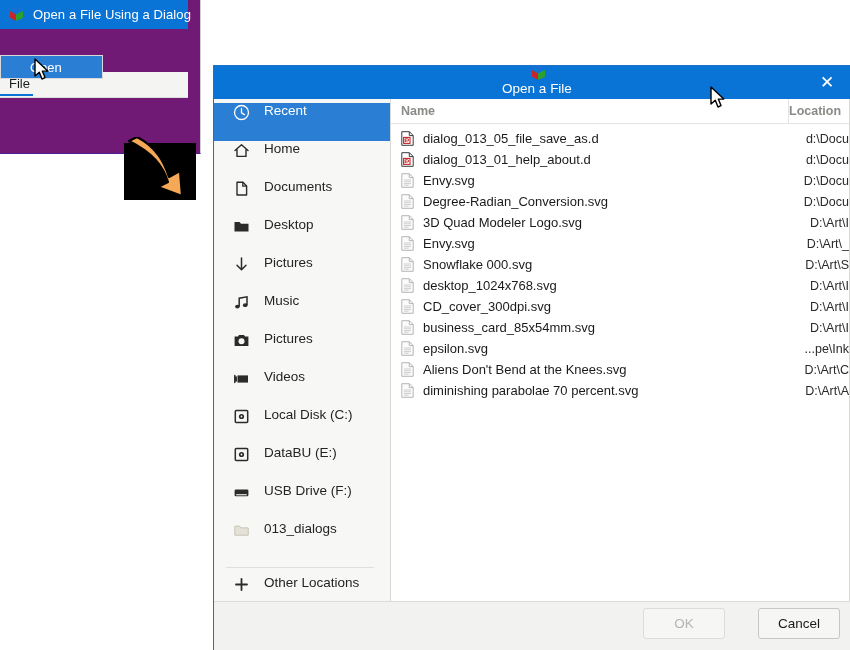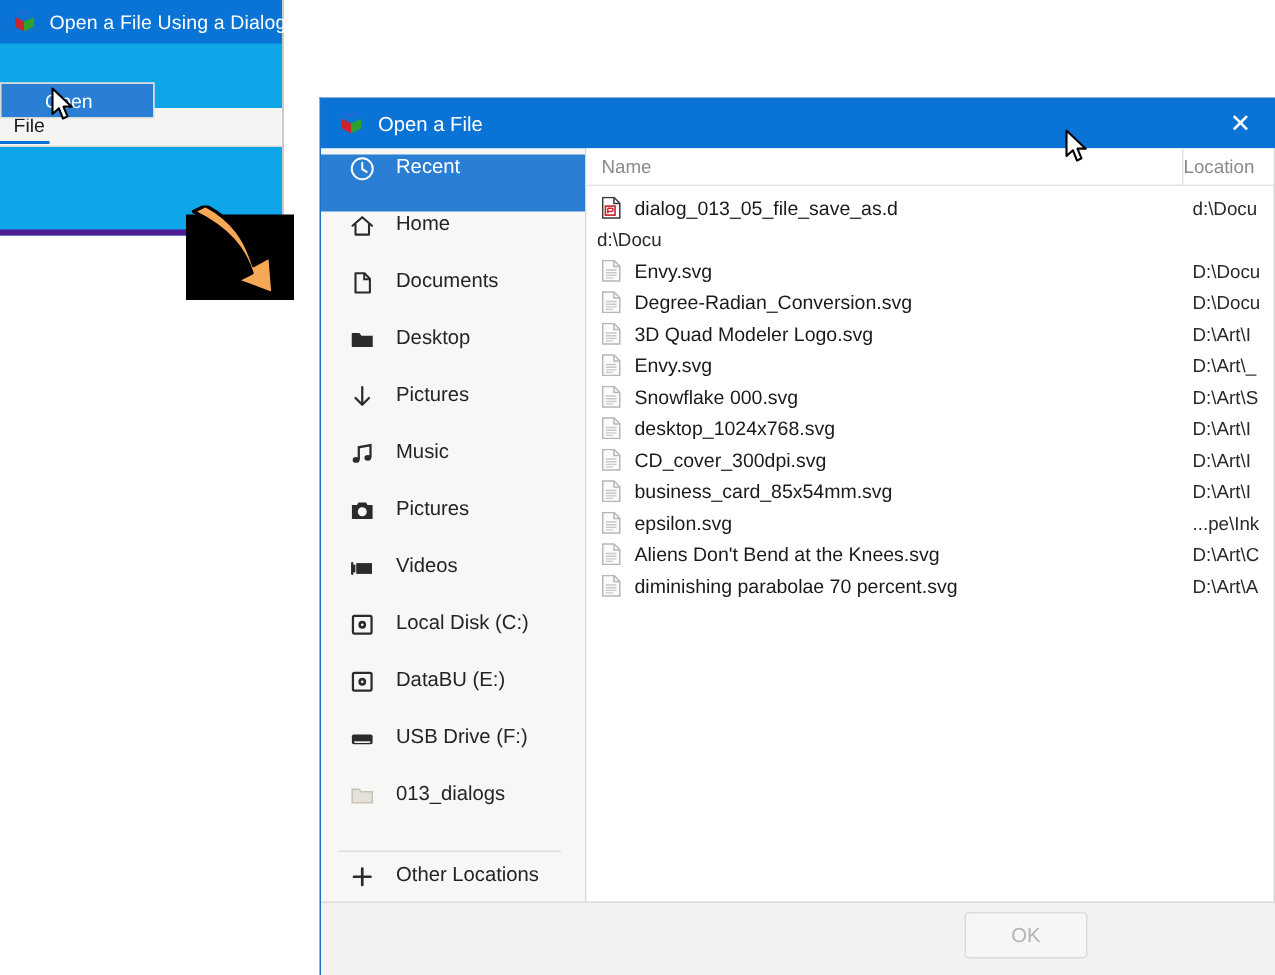--- a/index.html
+++ b/index.html
@@ -7,22 +7,22 @@
     width:850px;height:650px;position:relative;overflow:hidden;
     background:#ffffff;
     font-family:"Liberation Sans", sans-serif;
     font-size:13px;color:#1a1a1a;
     -webkit-font-smoothing:antialiased;
   }
 
   
   #bg-window{
     position:absolute;left:0;top:0;width:188px;height:153px;
-    background:#0ea5e9;
-    border-right:1px solid #cfcfcf;border-bottom:4px solid #4c1d95;
+    background:#701a75;
+    border-right:1px solid #cfcfcf;border-bottom:1px solid #4c1d95;padding-left:12px;
   }
   #bg-titlebar{
     position:absolute;left:0;top:0;width:188px;height:29px;
     background:#0a74d6;display:flex;align-items:center;
   }
   #bg-title-icon{width:15px;height:15px;margin-left:9px;position:relative;flex:0 0 auto;}
   #bg-title-text{
     color:#ffffff;font-size:13px;margin-left:9px;white-space:nowrap;letter-spacing:.1px;
   }
   #bg-menubar{
@@ -65,21 +65,21 @@
 
   
   #dialog{
     position:absolute;left:213px;top:65px;width:637px;height:585px;
     background:#f6f6f4;
     border:1px solid #1a73c4;border-right:none;border-bottom:none;
     box-sizing:border-box;
   }
   #dlg-titlebar{
     position:absolute;left:0;top:0;right:0;height:33px;
-    background:#0a74d6;display:flex;align-items:center;
+    background:#0a74d6;display:flex;align-items:center;flex-direction:column;
   }
   #dlg-title-icon{width:15px;height:15px;margin-left:13px;flex:0 0 auto;}
   #dlg-title-text{color:#fff;font-size:13.5px;margin-left:10px;white-space:nowrap;}
   #dlg-close{
     position:absolute;right:0;top:0;width:46px;height:33px;
     display:flex;align-items:center;justify-content:center;
     color:#ffffff;font-size:17px;font-weight:300;line-height:1;
   }
 
   #dlg-body{
@@ -112,31 +112,31 @@
   
   #filepane{
     flex:1 1 auto;background:#ffffff;position:relative;
     border-right:1px solid #d8d8d6;
     height:569px;box-sizing:border-box;
     display:flex;flex-direction:column;
   }
   #col-header{
     height:24px;flex:0 0 auto;display:flex;align-items:center;
     border-bottom:1px solid #e3e3e1;background:#ffffff;
-    font-size:12.5px;color:#8a8a86;
+    font-size:12.5px;color:#8a8a86;font-weight:bold;
   }
   #col-header .c-name{padding-left:10px;width:397px;box-sizing:border-box;}
   #col-header .c-loc{padding-left:0;border-left:1px solid #e3e3e1;
      height:24px;display:flex;align-items:center;box-sizing:border-box;flex:1 1 auto;}
   #filelist{flex:1 1 auto;overflow:hidden;padding-top:4px;}
   .frow{height:21px;display:flex;align-items:center;font-size:13px;color:#1a1a1a;}
   .frow .fname{display:flex;align-items:center;width:397px;box-sizing:border-box;padding-left:10px;
      white-space:nowrap;overflow:hidden;}
   .frow .floc{flex:1 1 auto;padding-left:7px;white-space:nowrap;overflow:hidden;
-     font-size:12.5px;color:#2a2a2a;}
+     font-size:12.5px;color:#2a2a2a;text-align:right;}
   .fic{width:13px;height:15px;margin-right:9px;flex:0 0 auto;}
 
   
   #footer{
     position:absolute;left:0;right:0;bottom:0;height:48px;
     background:#f2f2f0;border-top:1px solid #dcdcda;
   }
   .dlgbtn{
     position:absolute;top:6px;height:31px;width:82px;
     border:1px solid #c6c6c4;border-radius:3px;background:#f6f6f4;
@@ -330,20 +330,29 @@
                 <path d="M0.8 0.7 H8.4 L12.2 4.5 V14.3 H0.8 Z" fill="#ffffff" stroke="#3a3a3a" stroke-width="1"></path>
                 <path d="M8.3 0.8 V4.6 H12.1" fill="none" stroke="#3a3a3a" stroke-width="1"></path>
                 <rect x="2.6" y="6.4" width="6.4" height="6" fill="#ffffff" stroke="#c9252c" stroke-width="1.1"></rect>
                 <path d="M4.2 7.8 h2.4 a1.1 1.1 0 0 1 0 2.2 H4.2 V7.8 m0 2.2 V11.2" stroke="#c9252c" stroke-width="1" fill="none"></path>
               </svg>
               <span>dialog_013_05_file_save_as.d</span>
             </div>
             <div class="floc">d:\Docu</div>
           </div>
           <div class="frow">
+            <div class="fname">
+              <svg class="fic" viewBox="0 0 13 15">
+                <path d="M0.8 0.7 H8.4 L12.2 4.5 V14.3 H0.8 Z" fill="#ffffff" stroke="#3a3a3a" stroke-width="1"></path>
+                <path d="M8.3 0.8 V4.6 H12.1" fill="none" stroke="#3a3a3a" stroke-width="1"></path>
+                <rect x="2.6" y="6.4" width="6.4" height="6" fill="#ffffff" stroke="#c9252c" stroke-width="1.1"></rect>
+                <path d="M4.2 7.8 h2.4 a1.1 1.1 0 0 1 0 2.2 H4.2 V7.8 m0 2.2 V11.2" stroke="#c9252c" stroke-width="1" fill="none"></path>
+              </svg>
+              <span>dialog_013_01_help_about.d</span>
+            </div>
             <div class="floc">d:\Docu</div>
           </div>
           <div class="frow">
             <div class="fname">
               <svg class="fic" viewBox="0 0 13 15">
                 <path d="M0.8 0.7 H8.4 L12.2 4.5 V14.3 H0.8 Z" fill="#fbfbfb" stroke="#b6b6b4" stroke-width="1"></path>
                 <path d="M8.3 0.8 V4.6 H12.1" fill="none" stroke="#b6b6b4" stroke-width="1"></path>
                 <path d="M2.9 7 H10 M2.9 8.8 H10 M2.9 10.6 H10 M2.9 12.2 H7.6" stroke="#c8c8c6" stroke-width="0.9"></path>
               </svg>
               <span>Envy.svg</span>
@@ -459,20 +468,21 @@
               <span>diminishing parabolae 70 percent.svg</span>
             </div>
             <div class="floc">D:\Art\A</div>
           </div>
         </div>
     </div>
   </div>
 
   <div id="footer">
     <div class="dlgbtn" id="btn-ok">OK</div>
+    <div class="dlgbtn" id="btn-cancel">Cancel</div>
   </div>
 </div>
 
 <svg class="cursor" style="left:33px;top:58px;" viewBox="0 0 17 24">
   <path d="M2 1 L2 18 L6.3 14.2 L9 21 L12 19.6 L9.3 13.1 L14.8 13.1 Z" fill="#ffffff" stroke="#000000" stroke-width="1.4" stroke-linejoin="round"></path>
 </svg>
 <svg class="cursor" style="left:709px;top:86px;" viewBox="0 0 17 24">
   <path d="M2 1 L2 18 L6.3 14.2 L9 21 L12 19.6 L9.3 13.1 L14.8 13.1 Z" fill="#ffffff" stroke="#000000" stroke-width="1.4" stroke-linejoin="round"></path>
 </svg>
 

